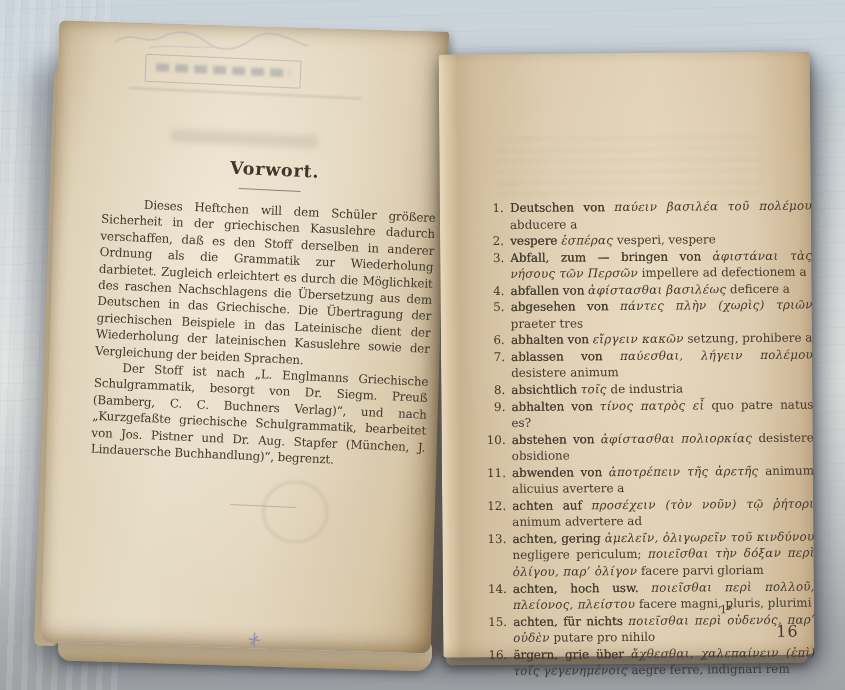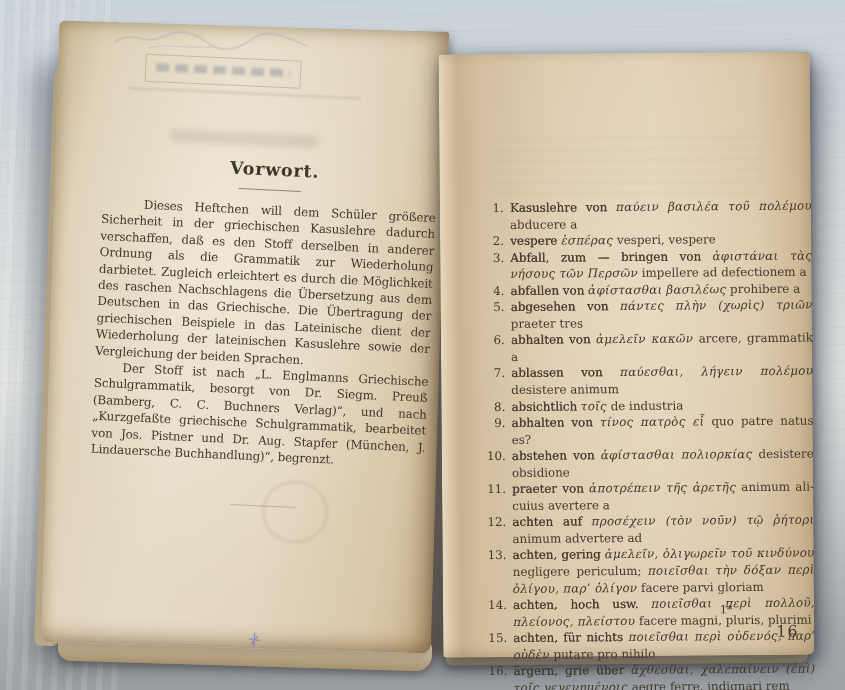--- a/index.html
+++ b/index.html
@@ -147,41 +147,41 @@
       <svg class="ink-mark" viewBox="0 0 16 18">
         <path d="M8 2 L8 15 M3 8 L13 9 M5 13 L11 5" stroke="#7b84bf" fill="none" stroke-width="1.4" stroke-linecap="round"></path>
       </svg>
     </div>
   </div>
 
   <div class="right-page">
     <div class="right-inner">
       <div class="bleed-right"></div>
       <ol class="entries">
-  <li class="entry"><span class="num">1.</span><span class="body"><span class="seg-de">Kasuslehre von</span> <span class="seg-gr">παύειν βασιλέα τοῦ πολέμου</span> <span class="seg-la">abdu­cere a</span></span></li>
+  <li class="entry"><span class="num">1.</span><span class="body"><span class="seg-de">Deutschen von</span> <span class="seg-gr">παύειν βασιλέα τοῦ πολέμου</span> <span class="seg-la">abdu­cere a</span></span></li>
 
   <li class="entry"><span class="num">2.</span><span class="body"><span class="seg-de">vespere</span> <span class="seg-gr">ἑσπέρας</span> <span class="seg-la">vesperi, vespere</span></span></li>
 
   <li class="entry"><span class="num">3.</span><span class="body"><span class="seg-de">Abfall, zum — bringen von</span> <span class="seg-gr">ἀφιστάναι τὰς νήσους τῶν Περσῶν</span> <span class="seg-la">impellere ad defectionem a</span></span></li>
 
-  <li class="entry"><span class="num">4.</span><span class="body"><span class="seg-de">abfallen von</span> <span class="seg-gr">ἀφίστασθαι βασιλέως</span> <span class="seg-la">prohibere a</span></span></li>
+  <li class="entry"><span class="num">4.</span><span class="body"><span class="seg-de">abfallen von</span> <span class="seg-gr">ἀφίστασθαι βασιλέως</span> <span class="seg-la">deficere a</span></span></li>
 
   <li class="entry"><span class="num">5.</span><span class="body"><span class="seg-de">abgesehen von</span> <span class="seg-gr">πάντες πλὴν (χωρὶς) τριῶν</span> <span class="seg-la">praeter tres</span></span></li>
 
-  <li class="entry"><span class="num">6.</span><span class="body"><span class="seg-de">abhalten von</span> <span class="seg-gr">ἀμελεῖν κακῶν</span> <span class="seg-la">arcere, grammatik a</span></span></li>
+  <li class="entry"><span class="num">6.</span><span class="body"><span class="seg-de">abhalten von</span> <span class="seg-gr">εἴργειν κακῶν</span> <span class="seg-la">setzung, prohibere a</span></span></li>
 
   <li class="entry"><span class="num">7.</span><span class="body"><span class="seg-de">ablassen von</span> <span class="seg-gr">παύεσθαι, λήγειν πολέμου</span> <span class="seg-la">desistere animum</span></span></li>
 
   <li class="entry"><span class="num">8.</span><span class="body"><span class="seg-de">absichtlich</span> <span class="seg-gr">τοῖς</span> <span class="seg-la">de industria</span></span></li>
 
   <li class="entry"><span class="num">9.</span><span class="body"><span class="seg-de">abhalten von</span> <span class="seg-gr">τίνος πατρὸς εἶ</span> <span class="seg-la">quo patre natus es?</span></span></li>
 
   <li class="entry"><span class="num">10.</span><span class="body"><span class="seg-de">abstehen von</span> <span class="seg-gr">ἀφίστασθαι πολιορκίας</span> <span class="seg-la">desistere ob­sidione</span></span></li>
 
-  <li class="entry"><span class="num">11.</span><span class="body"><span class="seg-de">praeter von</span> <span class="seg-gr">ἀποτρέπειν τῆς ἀρετῆς</span> <span class="seg-la">animum ali­cuius avertere a</span></span></li>
+  <li class="entry"><span class="num">11.</span><span class="body"><span class="seg-de">abwenden von</span> <span class="seg-gr">ἀποτρέπειν τῆς ἀρετῆς</span> <span class="seg-la">animum ali­cuius avertere a</span></span></li>
 
   <li class="entry"><span class="num">12.</span><span class="body"><span class="seg-de">achten auf</span> <span class="seg-gr">προσέχειν (τὸν νοῦν) τῷ ῥήτορι</span> <span class="seg-la">animum advertere ad</span></span></li>
 
   <li class="entry"><span class="num">13.</span><span class="body"><span class="seg-de">achten, gering</span> <span class="seg-gr">ἀμελεῖν, ὀλιγωρεῖν τοῦ κινδύνου</span> <span class="seg-la">negli­gere periculum;</span> <span class="seg-gr">ποιεῖσθαι τὴν δόξαν περὶ ὀλίγου, παρ’ ὀλίγον</span> <span class="seg-la">facere parvi gloriam</span></span></li>
 
   <li class="entry"><span class="num">14.</span><span class="body"><span class="seg-de">achten, hoch usw.</span> <span class="seg-gr">ποιεῖσθαι περὶ πολλοῦ, πλείονος, πλείστου</span> <span class="seg-la">facere magni, pluris, plurimi</span></span></li>
 
   <li class="entry"><span class="num">15.</span><span class="body"><span class="seg-de">achten, für nichts</span> <span class="seg-gr">ποιεῖσθαι περὶ οὐδενός, παρ’ οὐδὲν</span> <span class="seg-la">putare pro nihilo</span></span></li>
 
   <li class="entry"><span class="num">16.</span><span class="body"><span class="seg-de">ärgern, grie über</span> <span class="seg-gr">ἄχθεσθαι, χαλεπαίνειν (ἐπὶ) τοῖς γεγενημένοις</span> <span class="seg-la">aegre ferre, indignari rem</span></span></li>

